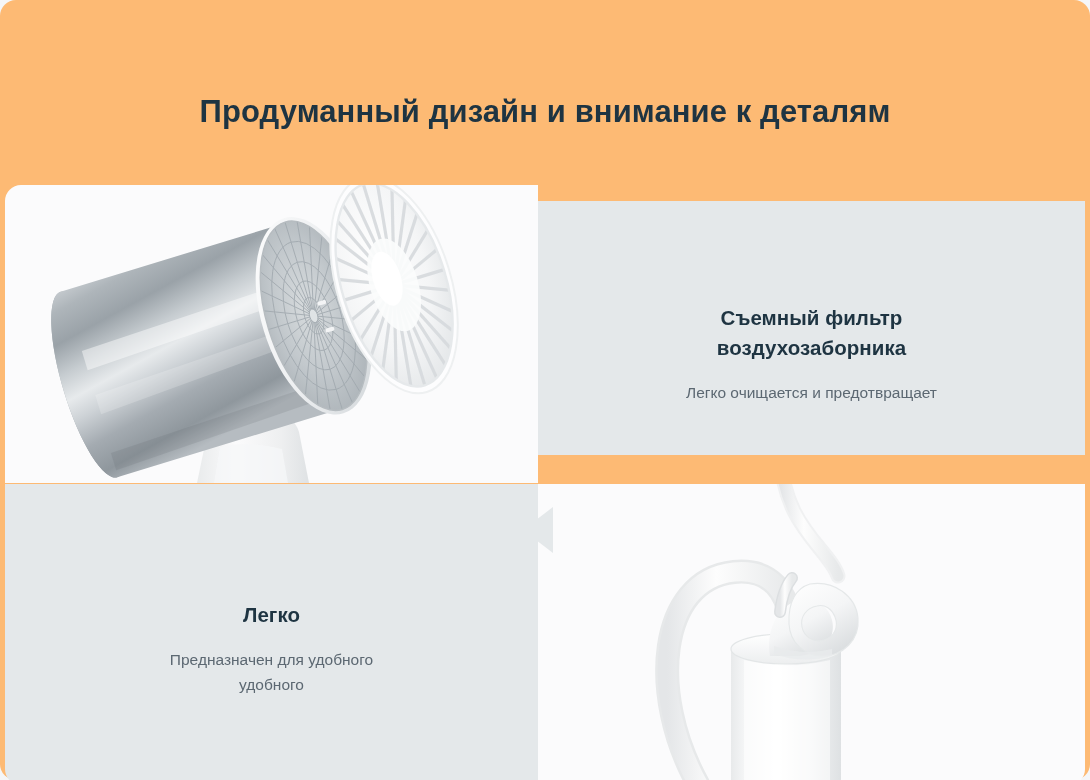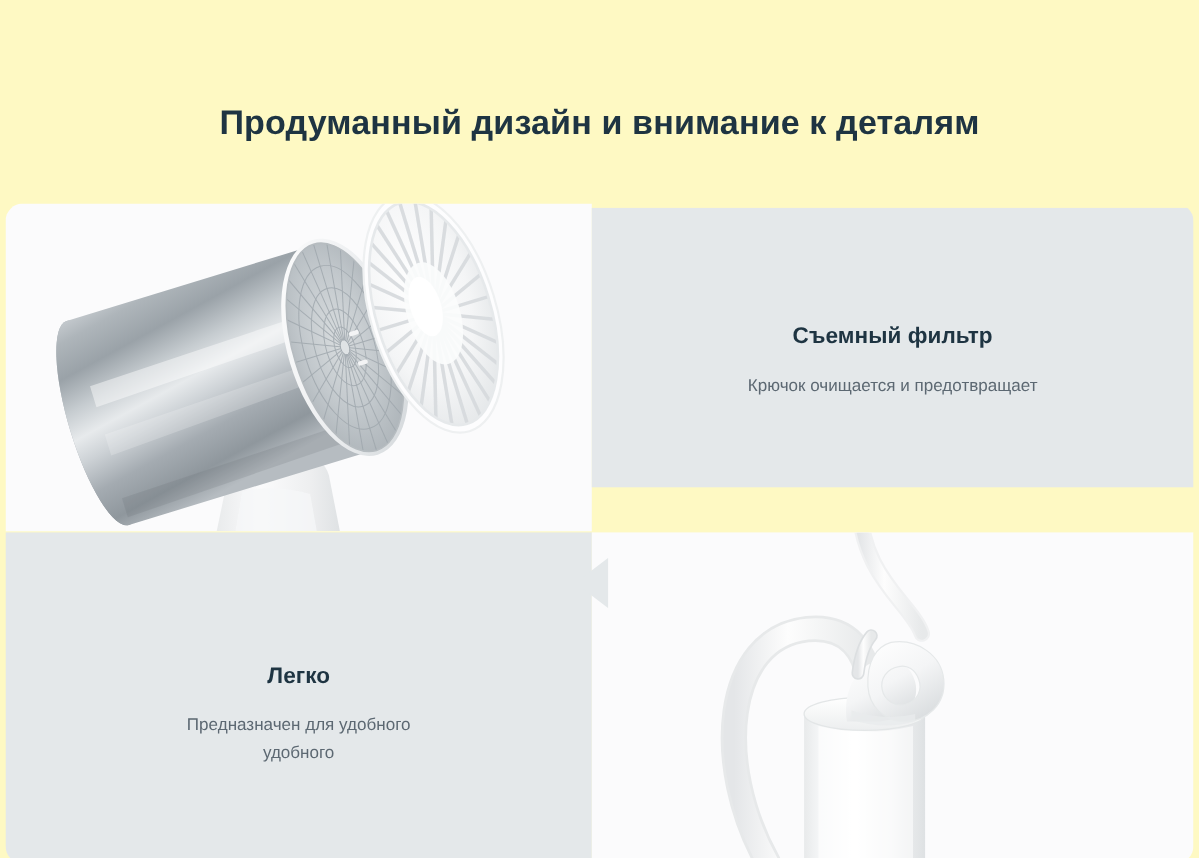--- a/index.html
+++ b/index.html
@@ -14,21 +14,22 @@
   body {
     background: #f5f6f8;
     font-family: "Liberation Sans", "DejaVu Sans", sans-serif;
     -webkit-font-smoothing: antialiased;
   }
 
   .page {
     position: relative;
     width: 1090px;
     height: 780px;
-    background: #fef9c3;
+    background: #fdba74;
+    border-radius: 16px;
   }
 
   
   .page-title {
     position: absolute;
     top: 92px;
     left: 0;
     width: 1090px;
     text-align: center;
     font-size: 31px;
@@ -49,21 +50,21 @@
     border-radius: 16px;
     overflow: hidden;
   }
 
   .cell {
     position: absolute;
     overflow: hidden;
   }
 
   .cell-tl { left: 0;     top: 0;    width: 533px; height: 298px; background: #fbfbfc; }
-  .cell-tr { left: 533px; top: 4px;    width: 547px; height: 254px; background: #e4e8ea; }
+  .cell-tr { left: 533px; top: 16px;    width: 547px; height: 254px; background: #e4e8ea; }
   .cell-bl { left: 0;     top: 299px;width: 533px; height: 301px; background: #e4e8ea; }
   .cell-br { left: 533px; top: 299px;width: 547px; height: 301px; background: #fbfbfc; }
 
   
   .txt-block {
     position: absolute;
     left: 0;
     width: 100%;
     text-align: center;
     padding: 0 40px;
@@ -279,23 +280,24 @@
             </g>
           </g>
         </svg>
       </div>
     </div>
 
     <div class="cell cell-tr">
       <div class="txt-block">
         <div class="feature-title">
           <span>Съемный фильтр</span><br>
+          <span>воздухозаборника</span>
         </div>
         <div class="feature-desc">
-          <span>Крючок очищается и предотвращает</span><br>
+          <span>Легко очищается и предотвращает</span><br>
         </div>
       </div>
     </div>
 
     <div class="cell cell-bl">
       <div class="txt-block">
         <div class="feature-title">Легко</div>
         <div class="feature-desc">
           <span>Предназначен для удобного</span><br>
           <span>удобного</span>

